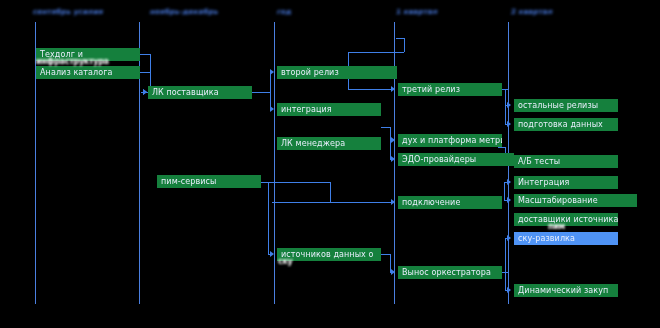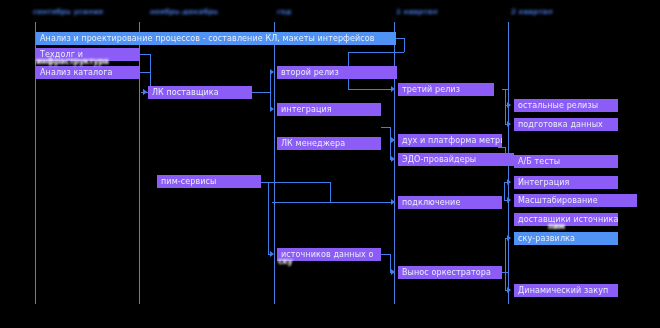--- a/index.html
+++ b/index.html
@@ -34,21 +34,21 @@
     white-space: nowrap;
     filter: blur(1.4px);
     -webkit-filter: blur(1.4px);
     opacity: 0.95;
     transform: skewX(-6deg);
   }
   
   .bar {
     position: absolute;
     height: 13px;
-    background: #8b5cf6;
+    background: #15803d;
     box-sizing: border-box;
     display: flex;
     align-items: center;
     padding-left: 4px;
     overflow: hidden;
   }
   .bar .bar-label {
     font-size: 8px;
     color: #e8eefc;
     white-space: nowrap;
@@ -167,23 +167,20 @@
 
   <div class="conn-h" style="left:502px; top:272px; width:6px;"></div>
   <div class="conn-v" style="left:505px; top:238px; height:52px;"></div>
   <div class="conn-h" style="left:505px; top:238px; width:3px;"></div>
   <div class="arrow" style="left:507px; top:235px;"></div>
   <div class="conn-h" style="left:505px; top:290px; width:3px;"></div>
   <div class="arrow" style="left:507px; top:287px;"></div>
 
   <div class="arrow" style="left:143px; top:89px;"></div>
 
-  <div class="bar bright" style="left:36px; top:32px; width:360px;">
-    <span class="bar-label">Анализ и проектирование процессов - составление КЛ, макеты интерфейсов</span>
-  </div>
 
   <div class="bar" style="left:36px; top:48px; width:104px;">
     <span class="bar-label">Техдолг и</span>
   </div>
 
   <div class="bar" style="left:36px; top:66px; width:104px;">
     <span class="bar-label">Анализ каталога</span>
   </div>
 
   <div class="bar" style="left:148px; top:86px; width:104px;">
@@ -195,21 +192,21 @@
   </div>
 
   <div class="bar" style="left:277px; top:103px; width:104px;">
     <span class="bar-label">интеграция</span>
   </div>
 
   <div class="bar" style="left:277px; top:137px; width:104px;">
     <span class="bar-label">ЛК менеджера</span>
   </div>
 
-  <div class="bar" style="left:398px; top:83px; width:96px;">
+  <div class="bar" style="left:398px; top:83px; width:104px;">
     <span class="bar-label">третий релиз</span>
   </div>
 
   <div class="bar" style="left:398px; top:134px; width:104px;">
     <span class="bar-label">дух и платформа метрик</span>
   </div>
 
   <div class="bar" style="left:398px; top:153px; width:116px;">
     <span class="bar-label">ЭДО-провайдеры</span>
   </div>

